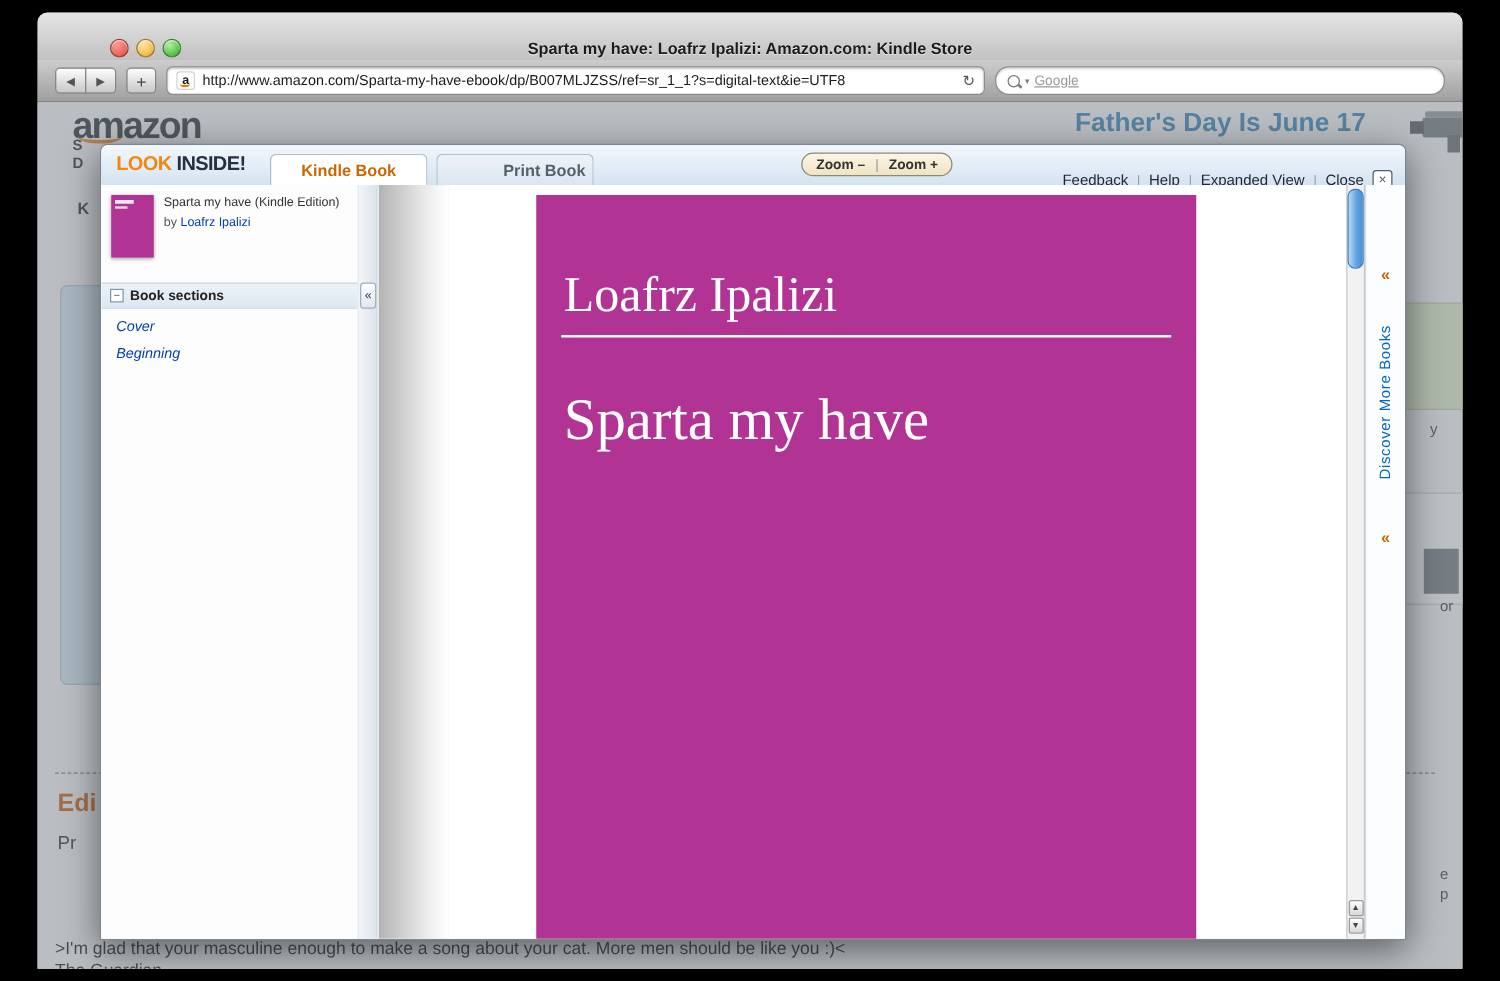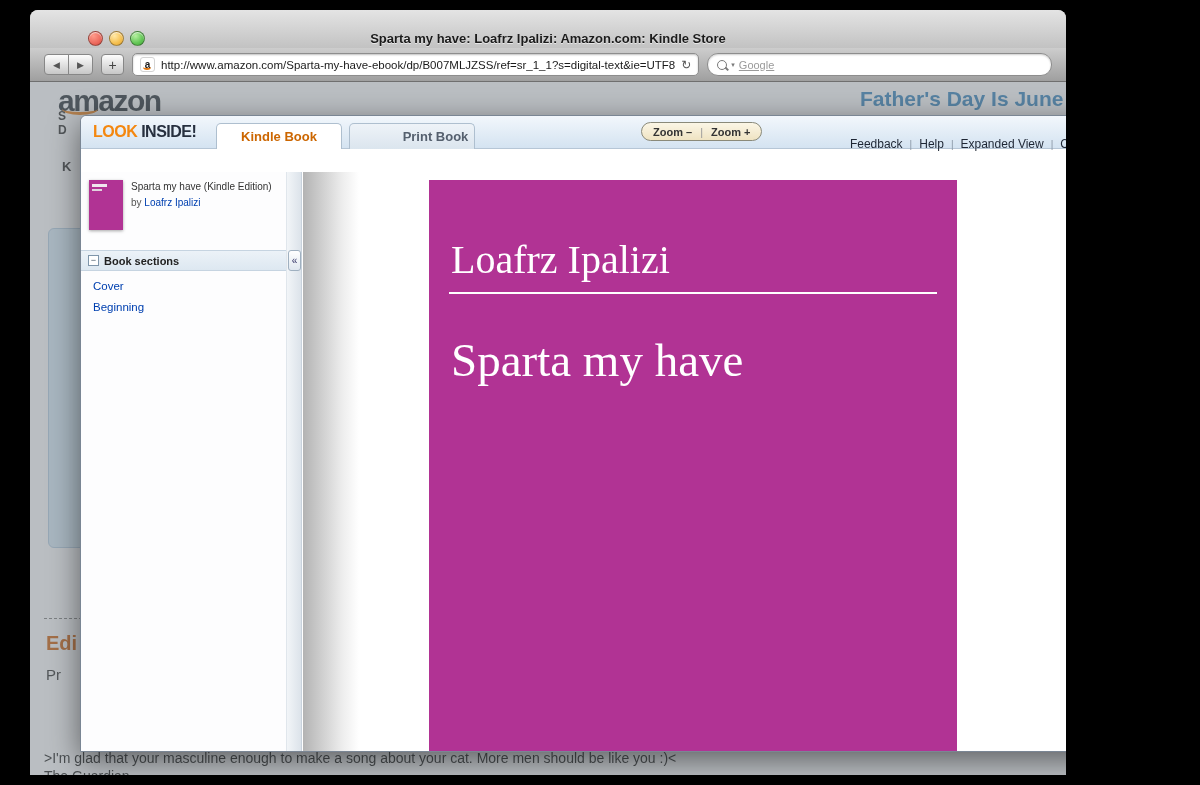--- a/index.html
+++ b/index.html
@@ -1,19 +1,19 @@
 <!DOCTYPE html>
 <html><head>
 <meta charset="utf-8">
 <style>
   html,body{margin:0;padding:0;}
   body{width:1200px;height:785px;background:#000;position:relative;overflow:hidden;
        font-family:"Liberation Sans",sans-serif;}
   
-  .window{position:absolute;left:30px;top:10px;width:1036px;height:765px;
+  .window{position:absolute;left:30px;top:10px;width:1140px;height:765px;
           border-radius:8px 8px 0 0;background:#c6c6c6;overflow:hidden;
           box-shadow:0 12px 40px rgba(0,0,0,.85);}
   .titlebar{position:absolute;top:0;left:0;right:0;height:38px;
             background:linear-gradient(#e4e4e4,#c2c2c2);}
   .lights{position:absolute;left:58px;top:21px;display:flex;gap:6px;}
   .light{width:13px;height:13px;border-radius:50%;border:1px solid rgba(0,0,0,.35);
          box-shadow:inset 0 1px 1px rgba(255,255,255,.7);}
   .light.red{background:radial-gradient(circle at 35% 30%,#ff9a8a,#ec6a5e 60%,#d5473a);}
   .light.yellow{background:radial-gradient(circle at 35% 30%,#ffe9a8,#f5bf4f 60%,#dfa32e);}
   .light.green{background:radial-gradient(circle at 35% 30%,#b5f0a0,#61c554 60%,#45a53a);}
@@ -98,40 +98,40 @@
              display:flex;align-items:center;gap:8px;padding:0 11px;
              background:linear-gradient(#fbf6e6,#efe3c2);border:1px solid #8a8a7a;
              border-radius:10px;font-size:11px;font-weight:bold;color:#333;}
   .pill-sep{color:#999;font-weight:normal;}
   .h-links{position:absolute;right:10px;top:20px;display:flex;align-items:center;gap:7px;
            font-size:12px;color:#1e2634;}
   .h-link{cursor:pointer;}
   .h-sep{color:#8a97a5;font-size:10px;}
   .closebox{width:14px;height:14px;border:1px solid #55606e;border-radius:3px;background:#fff;
             display:flex;align-items:center;justify-content:center;font-size:11px;color:#55606e;}
-  .m-body{position:absolute;top:32px;left:0;right:0;bottom:0;background:#fff;overflow:hidden;margin-top:24px;}
+  .m-body{position:absolute;top:32px;left:0;right:0;bottom:0;background:#fff;overflow:hidden;}
   
   .sidebar{position:absolute;left:0;top:0;bottom:0;width:205px;background:#fdfdfe;}
   .book-info{position:absolute;left:8px;top:8px;display:flex;}
   .thumb{width:34px;height:50px;background:#b13394;position:relative;
          box-shadow:0 1px 3px rgba(0,0,0,.35);flex:0 0 auto;}
   .t-l1{position:absolute;left:3px;top:4px;width:15px;height:3px;background:#f0e6ee;}
   .t-l2{position:absolute;left:3px;top:9px;width:10px;height:2px;background:#e0d2dd;}
   .book-meta{margin-left:8px;font-size:10px;color:#333;width:158px;}
   .book-title{line-height:13px;white-space:nowrap;overflow:hidden;}
   .book-by{margin-top:4px;color:#555;}
   .author-link{color:#0040b0;cursor:pointer;}
   .sections-header{position:absolute;left:0;right:0;top:78px;height:21px;box-sizing:border-box;
                    background:linear-gradient(#ecf2f8,#dde8f1);border-top:1px solid #c6d4e1;
                    border-bottom:1px solid #c6d4e1;display:flex;align-items:center;padding-left:7px;}
   .minus-box{width:11px;height:11px;background:#fff;border:1px solid #7f96ab;font-size:9px;
              line-height:9px;text-align:center;color:#456;box-sizing:border-box;}
   .sections-label{margin-left:5px;font-size:11px;font-weight:bold;color:#222;}
   .section-links{position:absolute;top:104px;left:12px;font-size:11.5px;color:#0040b0;}
-  .section-link{line-height:21px;cursor:pointer;}
+  .section-link{line-height:21px;cursor:pointer;font-style:italic;}
   
   .gutter{position:absolute;left:205px;top:0;bottom:0;width:16px;box-sizing:border-box;
           background:linear-gradient(90deg,#f2f5f8,#dce3ea);
           border-left:1px solid #e0e6ec;border-right:1px solid #c8d2dc;}
   .gutter-btn{position:absolute;left:1px;top:78px;width:13px;height:21px;
               background:linear-gradient(#fff,#dfe7ef);border:1px solid #9fb0c0;border-radius:3px;
               font-size:10px;color:#336;display:flex;align-items:center;justify-content:center;
               box-sizing:border-box;}
   
   .reader{position:absolute;left:222px;right:47px;top:0;bottom:0;background:#e9e9e9;}

